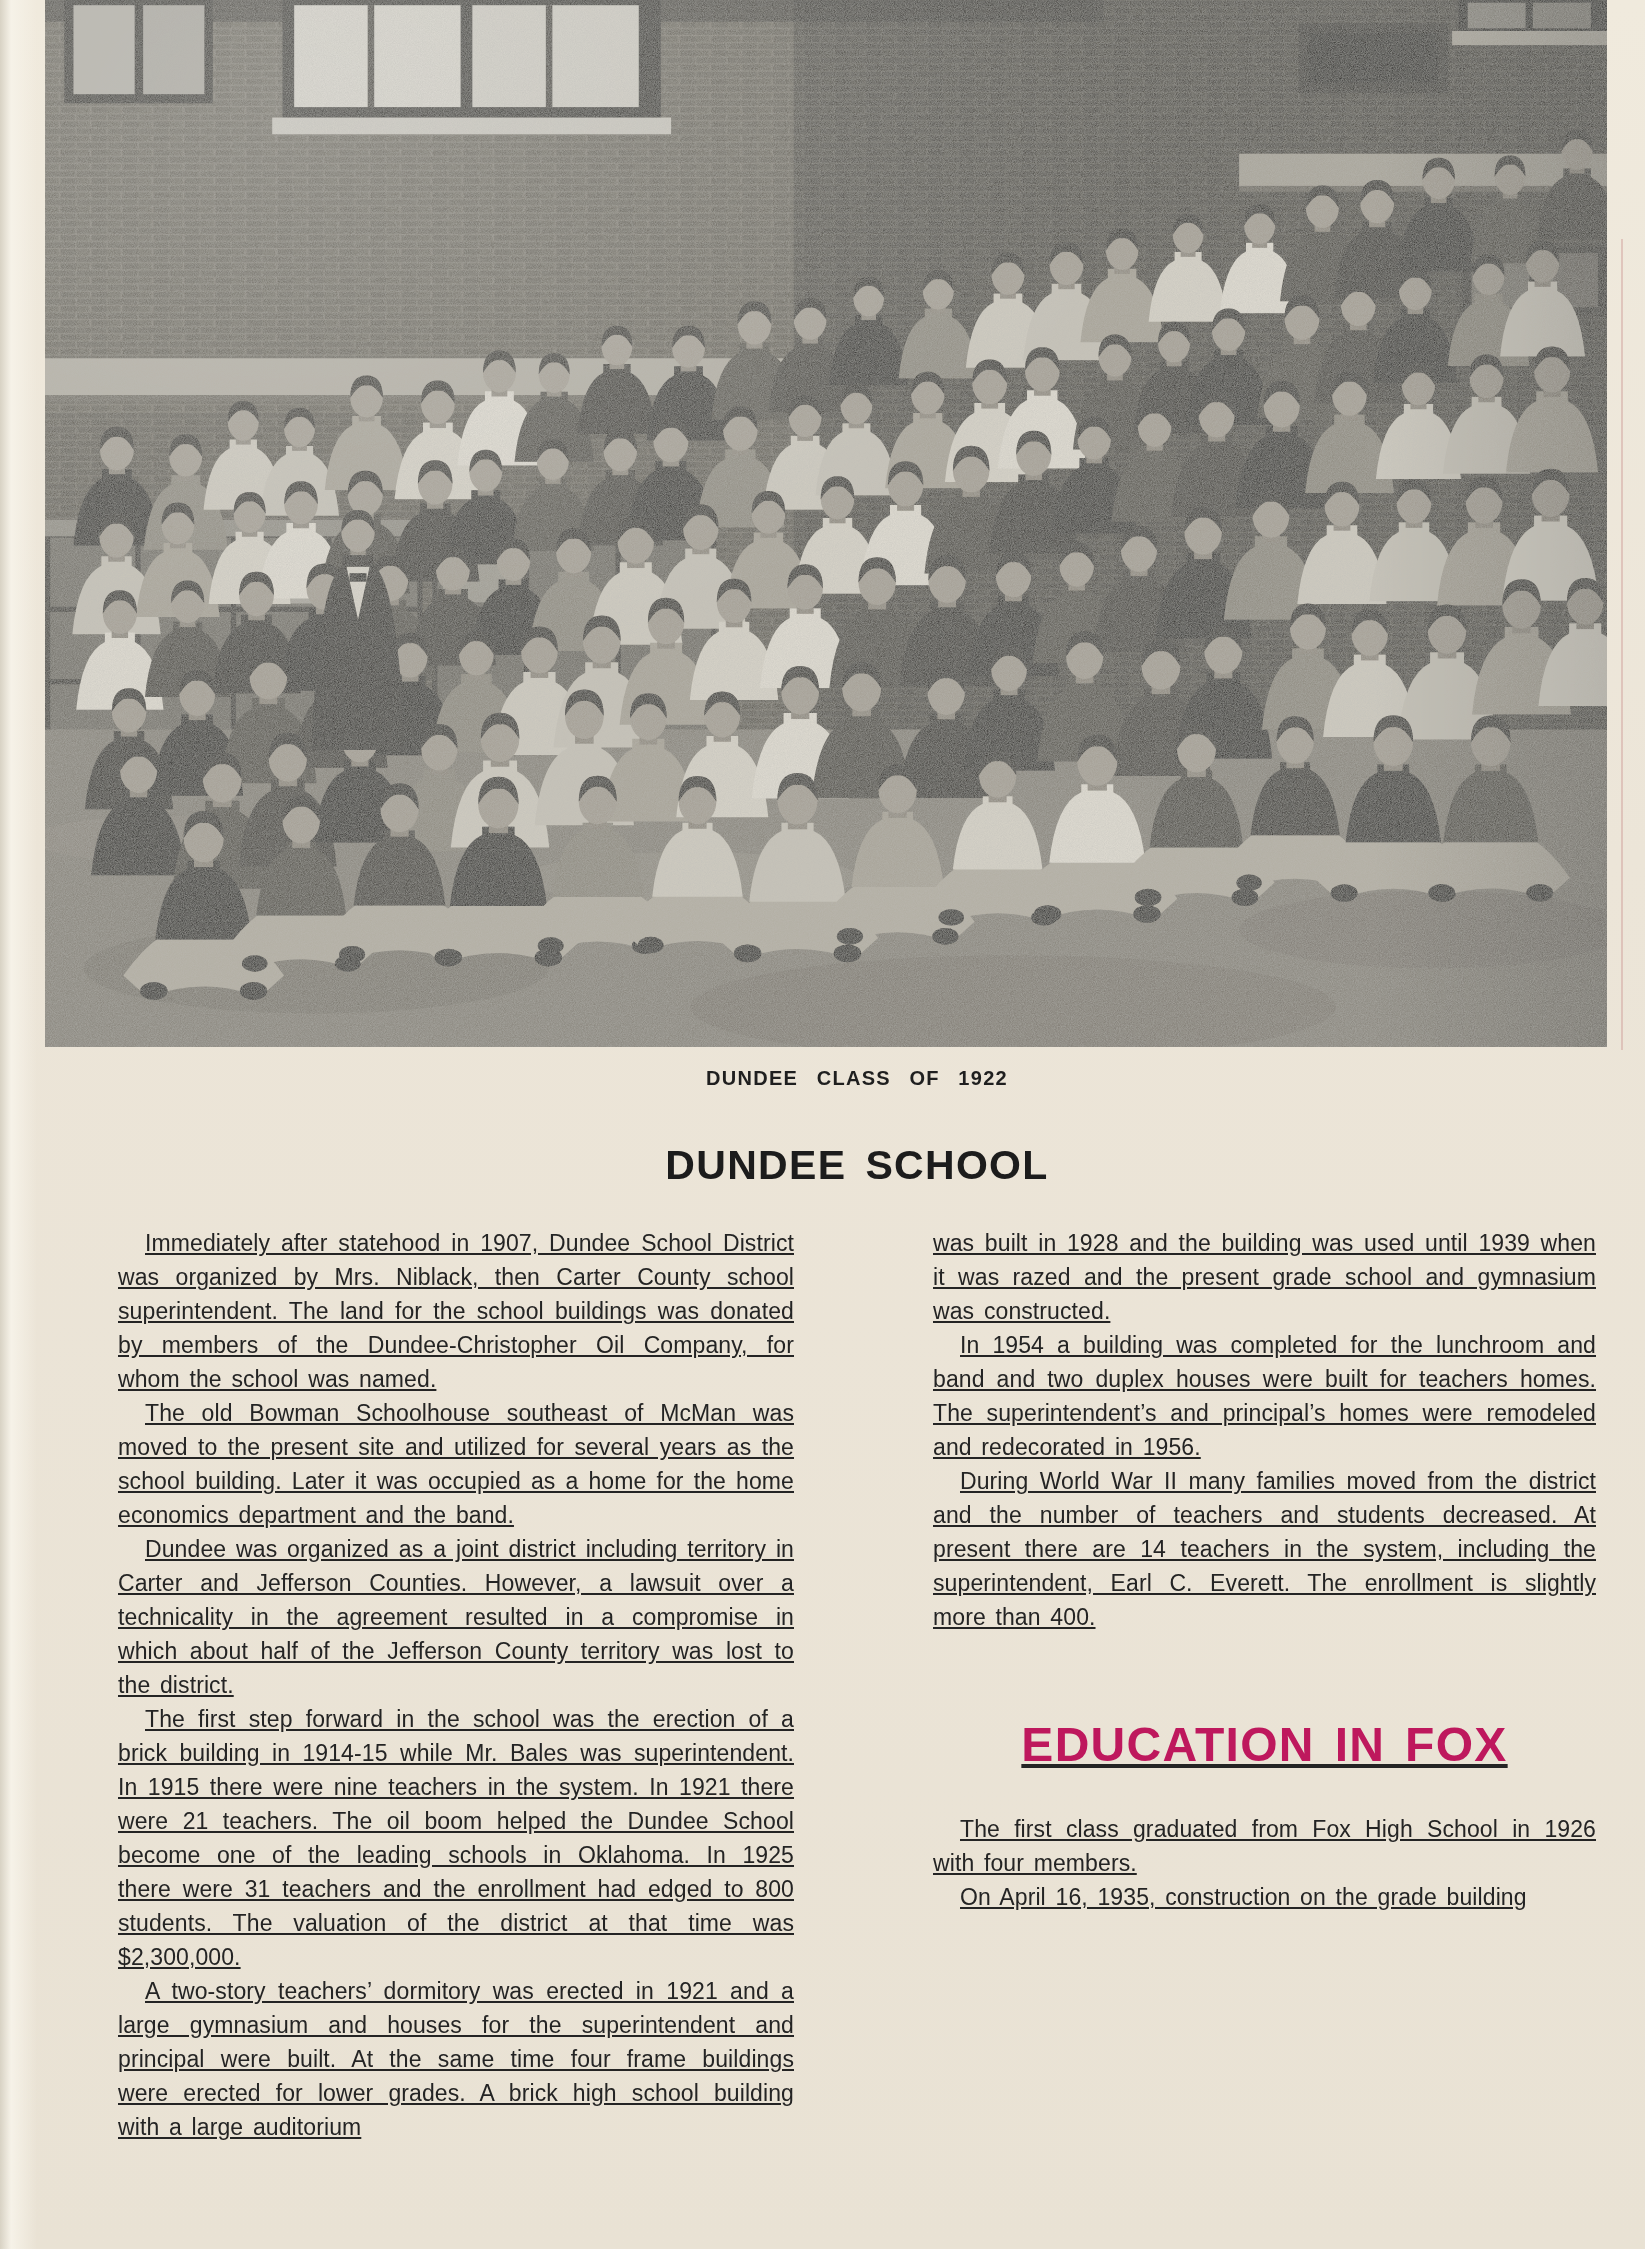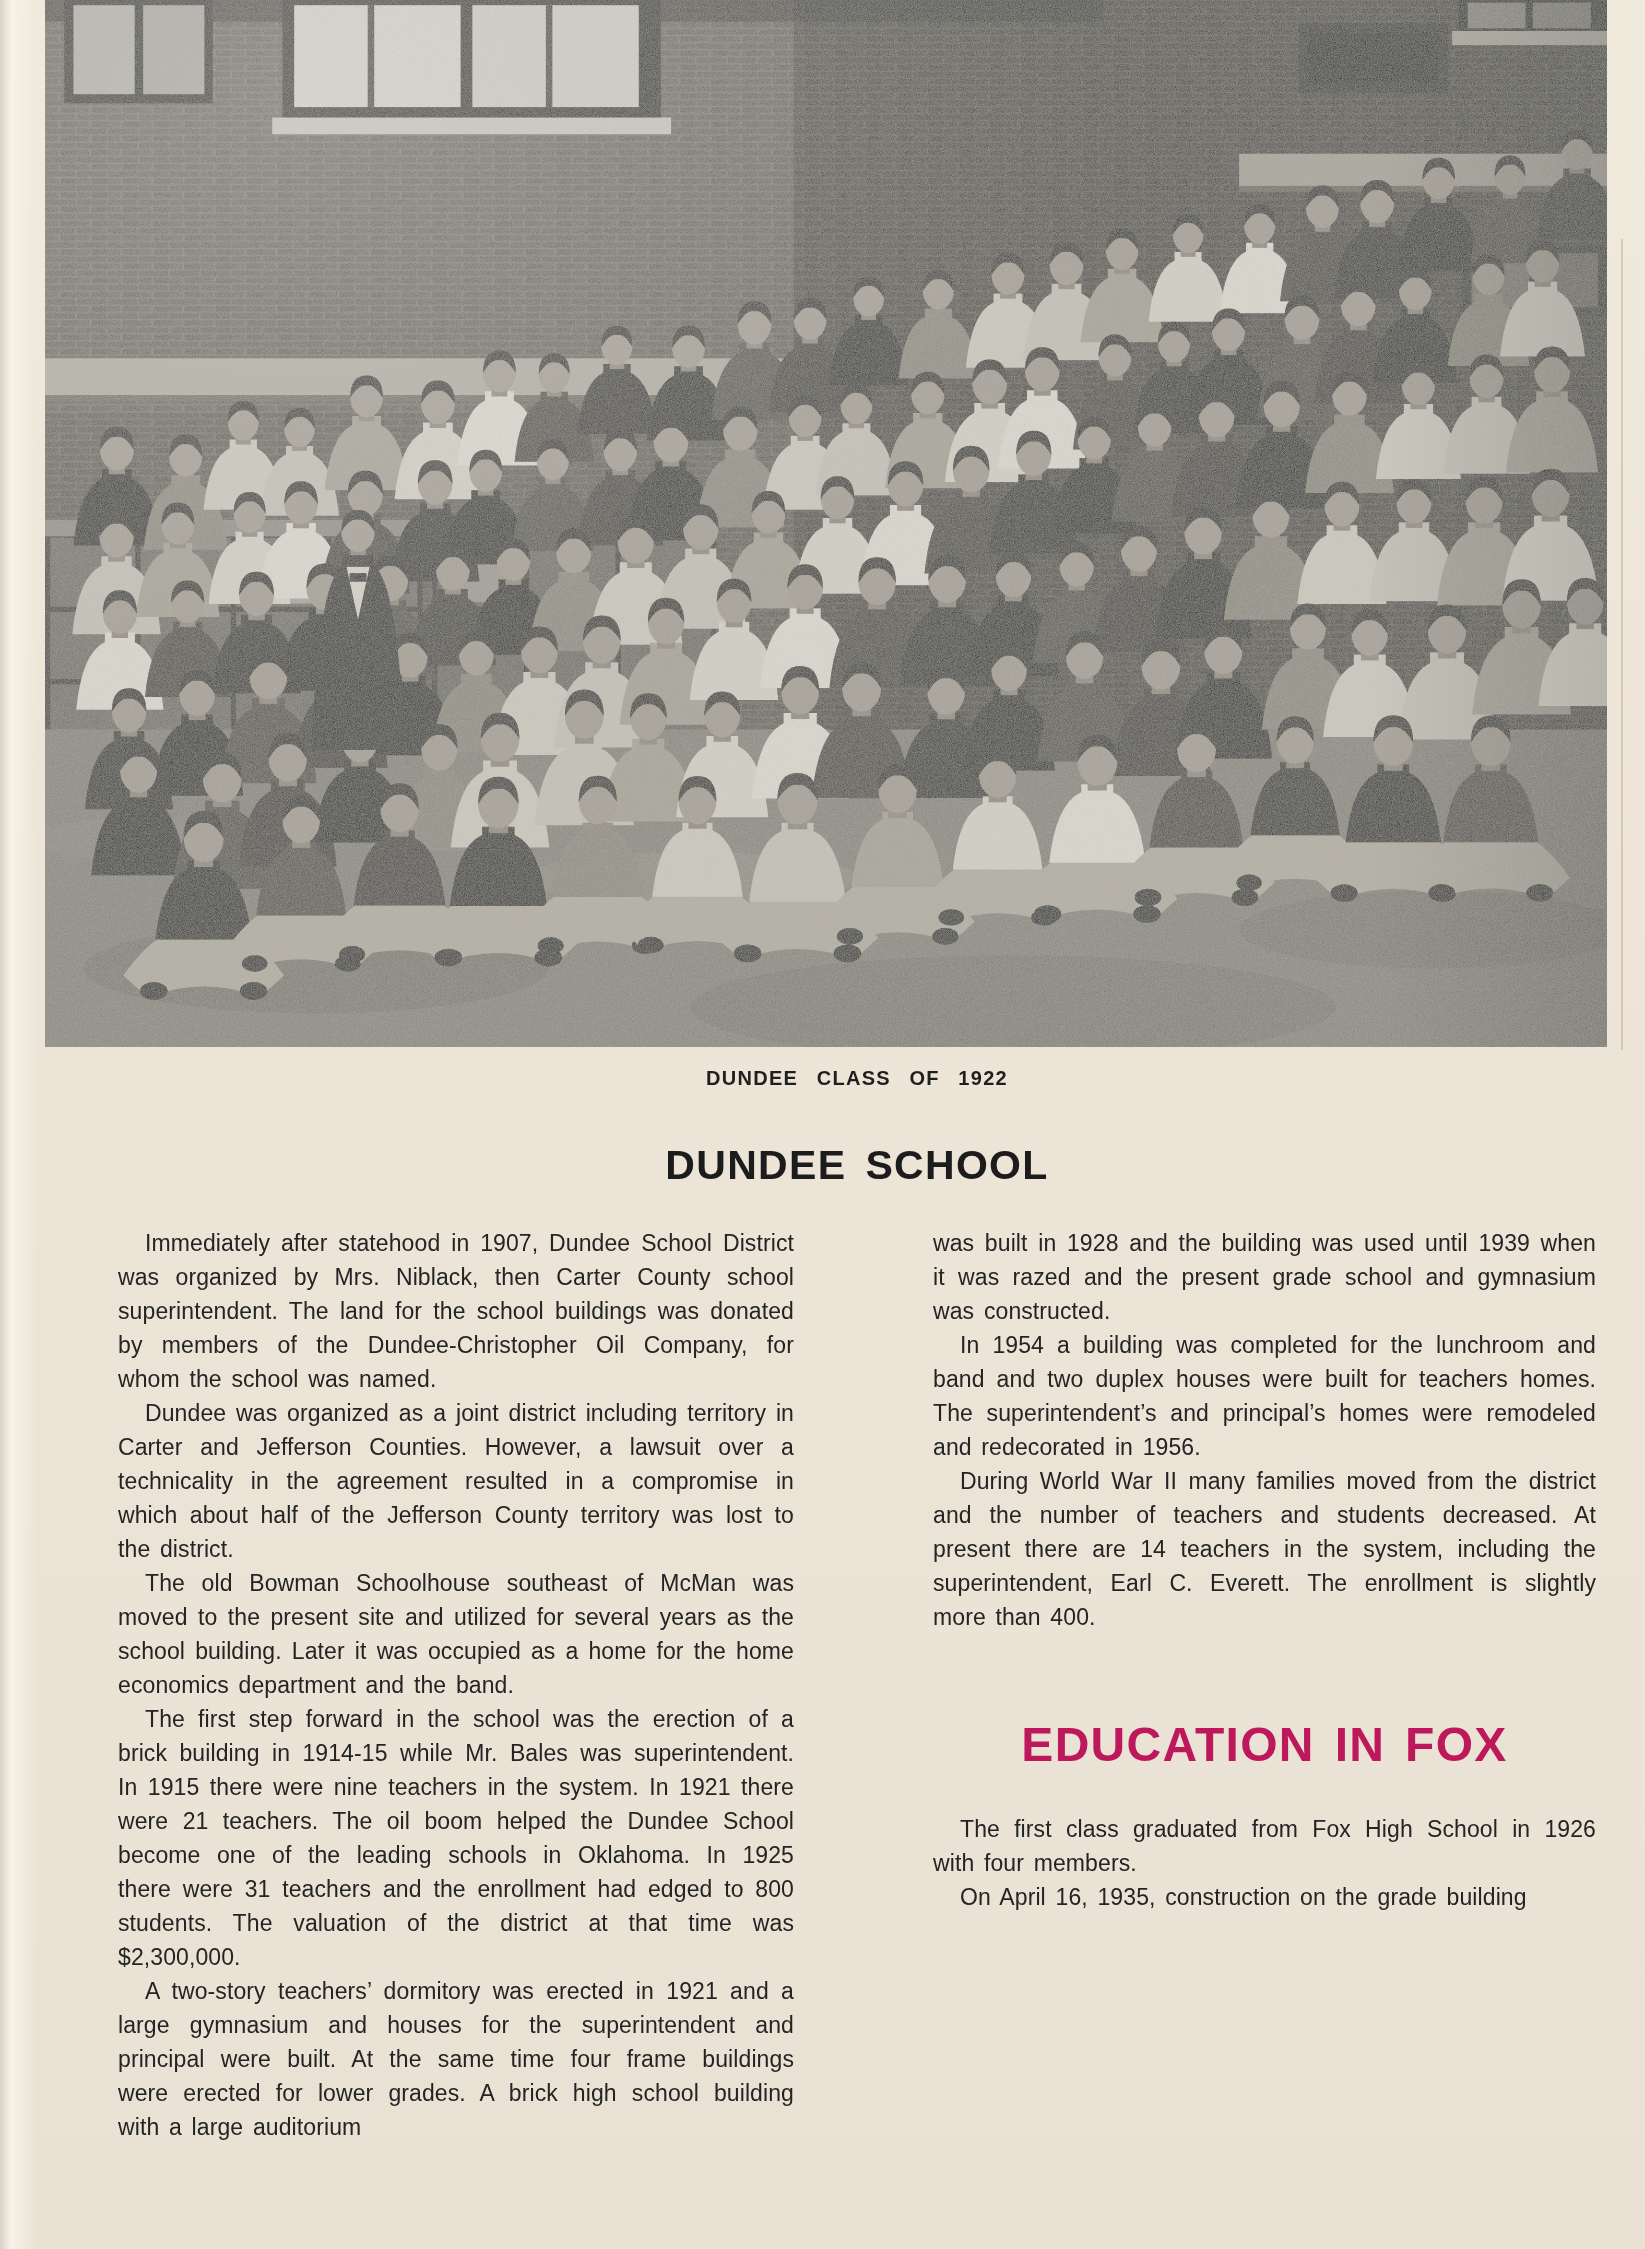--- a/index.html
+++ b/index.html
@@ -20,21 +20,21 @@
   .photo svg{display:block;width:100%;height:100%;}
   
   .caption{position:absolute;left:118px;top:1065px;width:1478px;
     text-align:center;font-weight:bold;font-size:20px;line-height:27px;
     letter-spacing:1.3px;word-spacing:11.6px;color:#1f1f1f;}
   .title{position:absolute;left:118px;top:1137px;width:1478px;margin:0;
     text-align:center;font-weight:bold;font-size:41px;line-height:57px;
     letter-spacing:1.3px;word-spacing:6.5px;color:#1c1c1c;}
   
   .col{position:absolute;top:1226px;font-size:23px;line-height:34px;
-    text-align:justify;letter-spacing:0.1px;word-spacing:3.2px;color:#242424;}
+    text-align:justify;letter-spacing:0.1px;word-spacing:3.2px;color:#242424;text-decoration:underline;}
   .col p{margin:0;text-indent:27px;}
   .col p.cont{text-indent:0;}
   .col-left{left:118px;width:676px;}
   .col-right{left:933px;width:663px;}
   .subtitle{margin:83px 0 39px 0;text-align:center;font-weight:bold;
     font-size:48px;line-height:56px;letter-spacing:1.3px;word-spacing:5.2px;
     color:#be185d;text-indent:0;}
 </style>
 </head>
 <body>
@@ -309,22 +309,22 @@
   </figure>
 
   <div class="scan-line"></div>
 
   <div class="caption">DUNDEE CLASS OF 1922</div>
 
   <h1 class="title">DUNDEE SCHOOL</h1>
 
   <section class="col col-left">
     <p>Immediately after statehood in 1907, Dundee School District was organized by Mrs. Niblack, then Carter County school superintendent. The land for the school buildings was donated by members of the Dundee-Christopher Oil Company, for whom the school was named.</p>
+    <p>The old Bowman Schoolhouse southeast of McMan was moved to the present site and utilized for several years as the school building. Later it was occupied as a home for the home economics department and the band.</p>
     <p>Dundee was organized as a joint district including territory in Carter and Jefferson Counties. However, a lawsuit over a technicality in the agreement resulted in a compromise in which about half of the Jefferson County territory was lost to the district.</p>
-    <p>The old Bowman Schoolhouse southeast of McMan was moved to the present site and utilized for several years as the school building. Later it was occupied as a home for the home economics department and the band.</p>
     <p>The first step forward in the school was the erection of a brick building in 1914-15 while Mr. Bales was superintendent. In 1915 there were nine teachers in the system. In 1921 there were 21 teachers. The oil boom helped the Dundee School become one of the leading schools in Oklahoma. In 1925 there were 31 teachers and the enrollment had edged to 800 students. The valuation of the district at that time was $2,300,000.</p>
     <p>A two-story teachers’ dormitory was erected in 1921 and a large gymnasium and houses for the superintendent and principal were built. At the same time four frame buildings were erected for lower grades. A brick high school building with a large auditorium</p>
   </section>
 
   <section class="col col-right">
     <p class="cont">was built in 1928 and the building was used until 1939 when it was razed and the present grade school and gymnasium was constructed.</p>
     <p>In 1954 a building was completed for the lunchroom and band and two duplex houses were built for teachers homes. The superintendent’s and principal’s homes were remodeled and redecorated in 1956.</p>
     <p>During World War II many families moved from the district and the number of teachers and students decreased. At present there are 14 teachers in the system, including the superintendent, Earl C. Everett. The enrollment is slightly more than 400.</p>
     <h2 class="subtitle">EDUCATION IN FOX</h2>
     <p>The first class graduated from Fox High School in 1926 with four members.</p>

